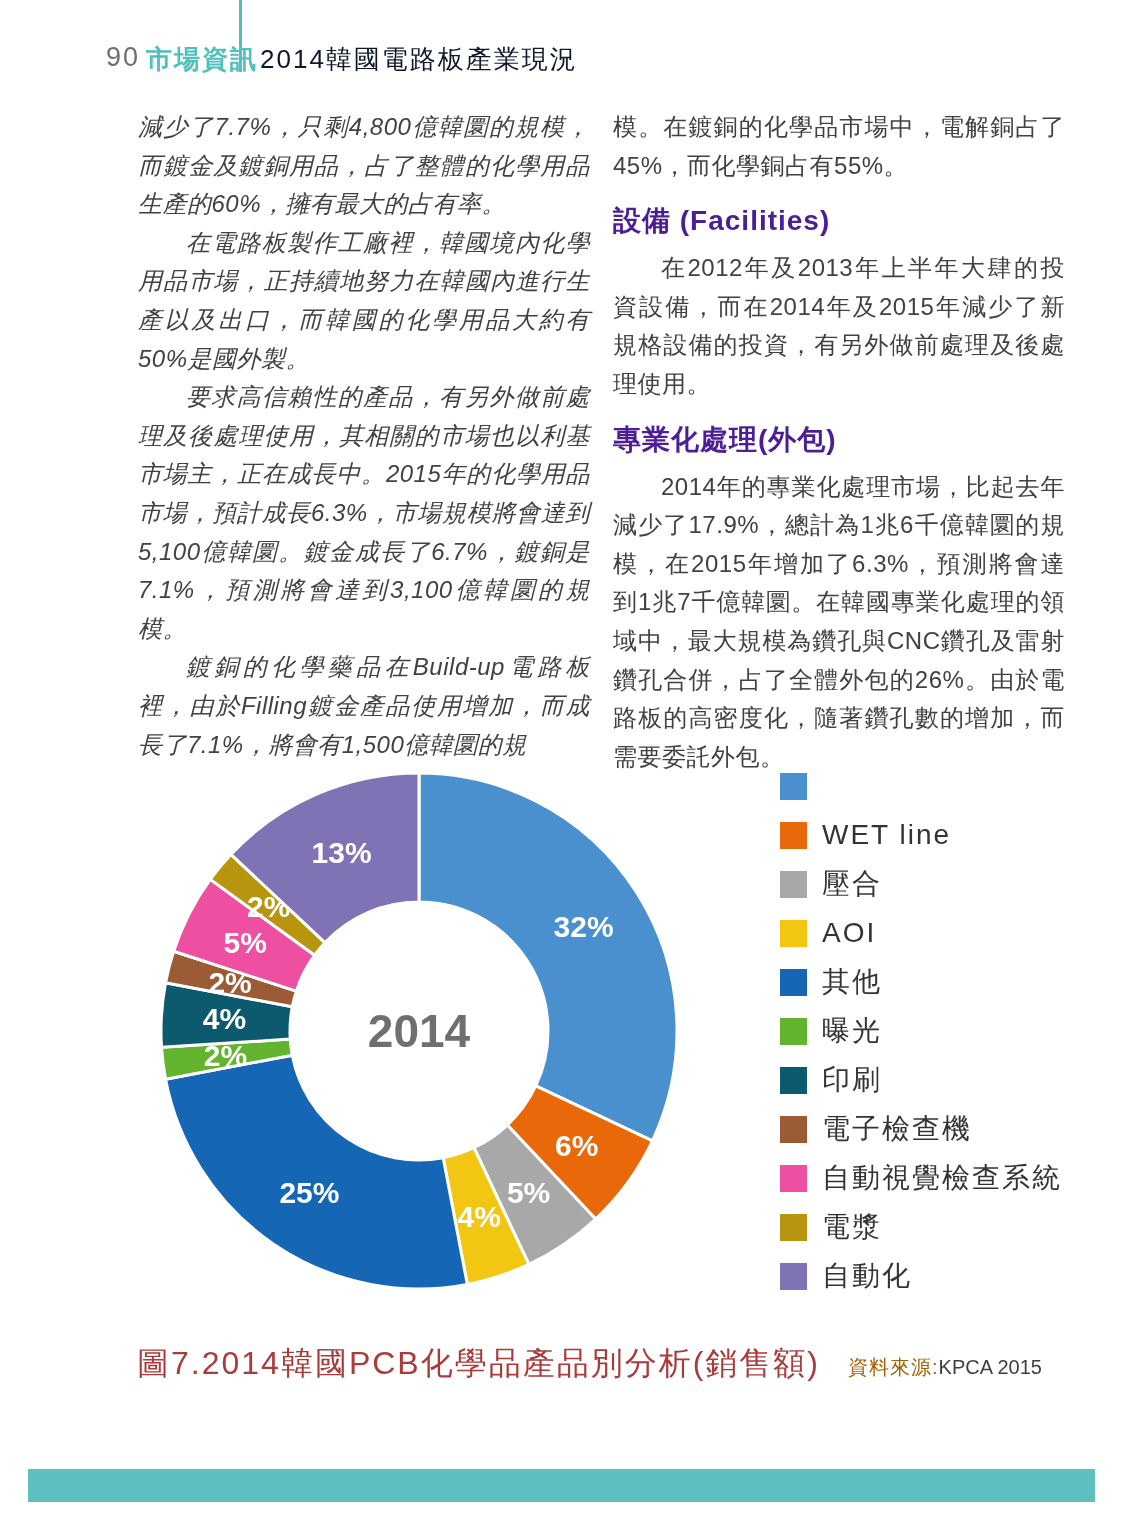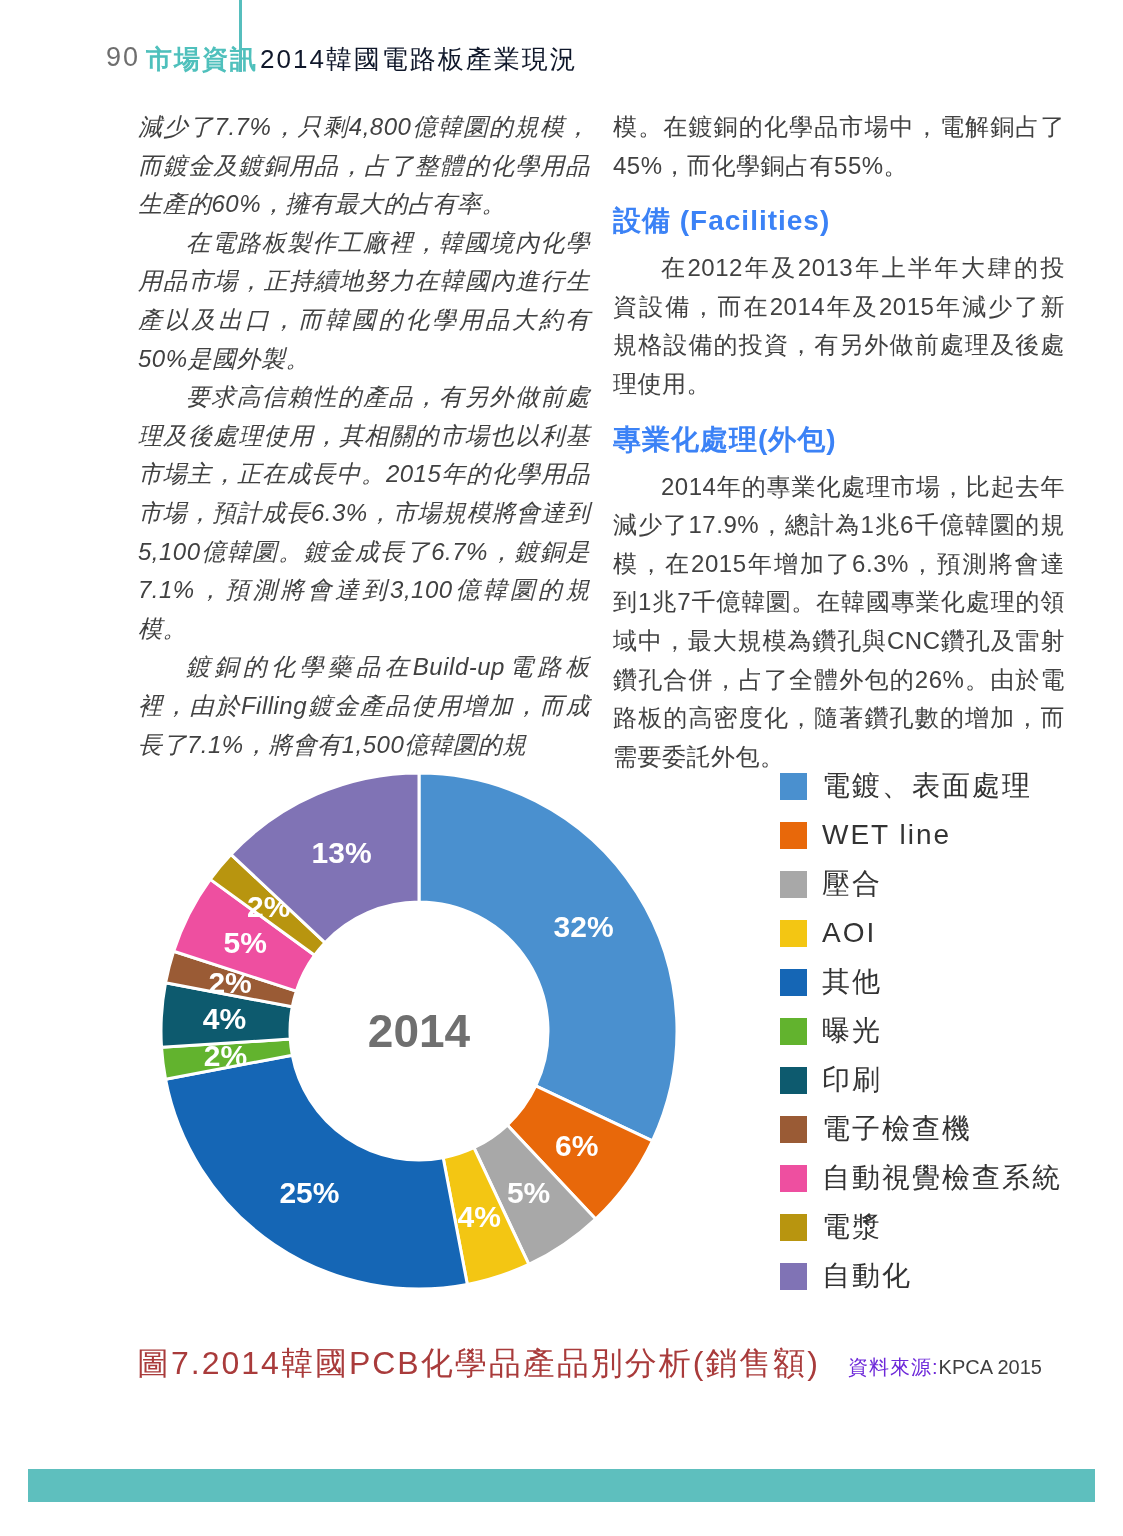--- a/index.html
+++ b/index.html
@@ -29,21 +29,21 @@
   
   .col {
     position:absolute; top:108px; width:452px;
     font-size:24px; line-height:38.6px; color:#414141;
     text-align:justify; letter-spacing:0.5px;
   }
   .col-left  { left:110px;font-style:italic; }
   .col-right { left:585px; }
   .col p.indent { text-indent:2em; }
   .col h2 {
-    font-size:28px; font-weight:bold; color:#3b82f6;
+    font-size:28px; font-weight:bold; color:#4c1d95;
     margin-top:16px; margin-bottom:8px; line-height:40px;
     text-align:left; letter-spacing:1px;
   }
   
   .donut-wrap { position:absolute; left:128px; top:768px; width:526px; height:526px; }
   .donut-wrap svg { display:block; }
   
   .legend {
     position:absolute; left:752px; top:770px;
     display:flex; flex-direction:column; gap:17px;
@@ -62,21 +62,21 @@
     text-align:center; font-size:27px; color:#2b2b2b; letter-spacing:1px;
   }
   .fig-caption {
     position:absolute; left:0; top:1342px; width:1123px;
     text-align:center; white-space:nowrap;
   }
   .fig-caption .fig-label {
     font-size:32px; color:#a93b3b; letter-spacing:2px;
   }
   .fig-caption .fig-source-label {
-    font-size:20px; color:#6d28d9; margin-left:28px; letter-spacing:1px;
+    font-size:20px; color:#a16207; margin-left:28px; letter-spacing:1px;
   }
   .fig-caption .fig-source-value {
     font-size:20px; color:#3f3f3f;
   }
   
   .bottom-band {
     position:absolute; left:0; top:1469px; width:1123px; height:33px;
     background:#5ebfbe;
   }
 </style>
@@ -129,21 +129,20 @@
         <text x="112.7" y="138.7" text-anchor="middle" dy="0.35em" fill="#ffffff" font-size="30" font-weight="bold" font-family="&quot;Liberation Sans&quot;, sans-serif">2%</text>
         <path d="M 74.93 86.39 A 258 258 0 0 1 263.00 5.00 L 263.00 134.00 A 129 129 0 0 0 168.96 174.69 Z" fill="#8073b5" stroke="#ffffff" stroke-width="3" stroke-linejoin="round"></path>
         <text x="185.6" y="84.0" text-anchor="middle" dy="0.35em" fill="#ffffff" font-size="30" font-weight="bold" font-family="&quot;Liberation Sans&quot;, sans-serif">13%</text>
         <text x="263" y="263" text-anchor="middle" dy="0.35em" fill="#6f6f6f" font-size="46" font-weight="bold" font-family="&quot;Liberation Sans&quot;, sans-serif">2014</text>
       </svg>
   </div>
 
   <div class="legend">
     <div class="legend-item">
         <span class="swatch" style="background: rgb(74, 144, 207);"></span>
-        <span class="legend-label">電鍍、表面處理</span>
       </div>
     <div class="legend-item">
         <span class="swatch" style="background: rgb(232, 104, 10);"></span>
         <span class="legend-label">WET line</span>
       </div>
     <div class="legend-item">
         <span class="swatch" style="background: rgb(168, 168, 168);"></span>
         <span class="legend-label">壓合</span>
       </div>
     <div class="legend-item">

